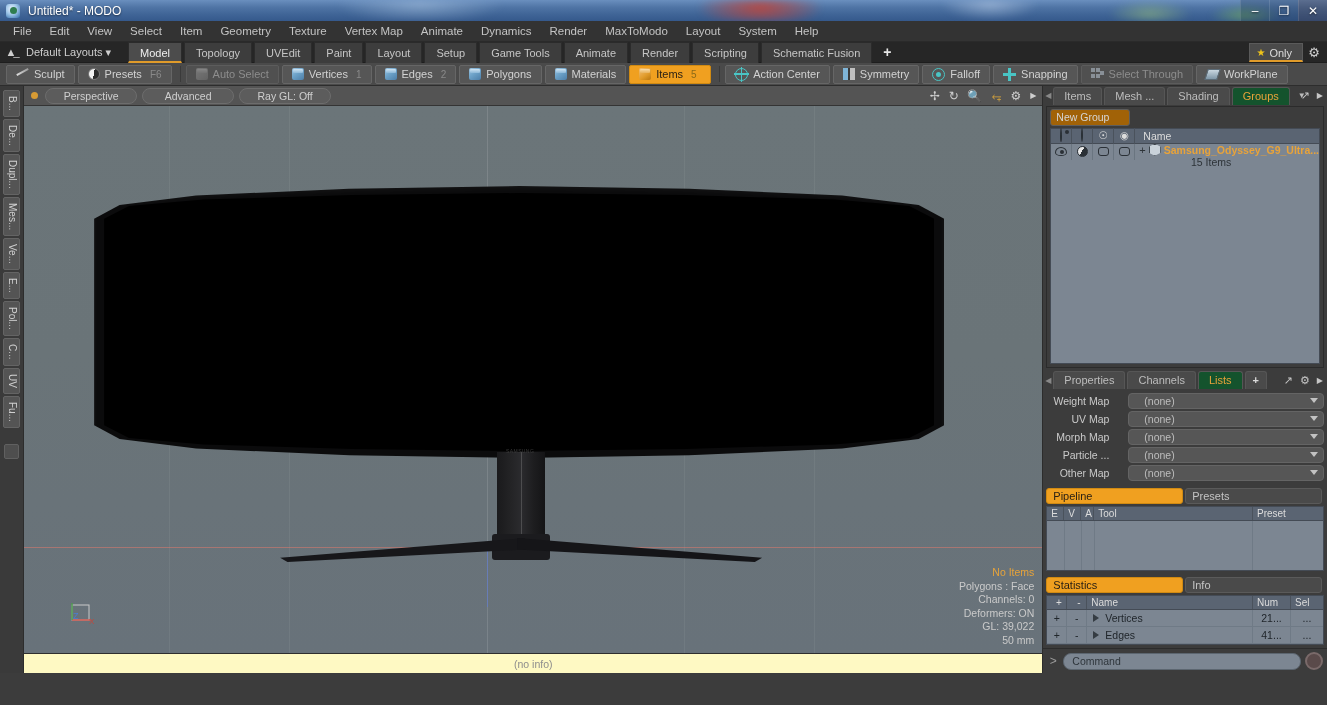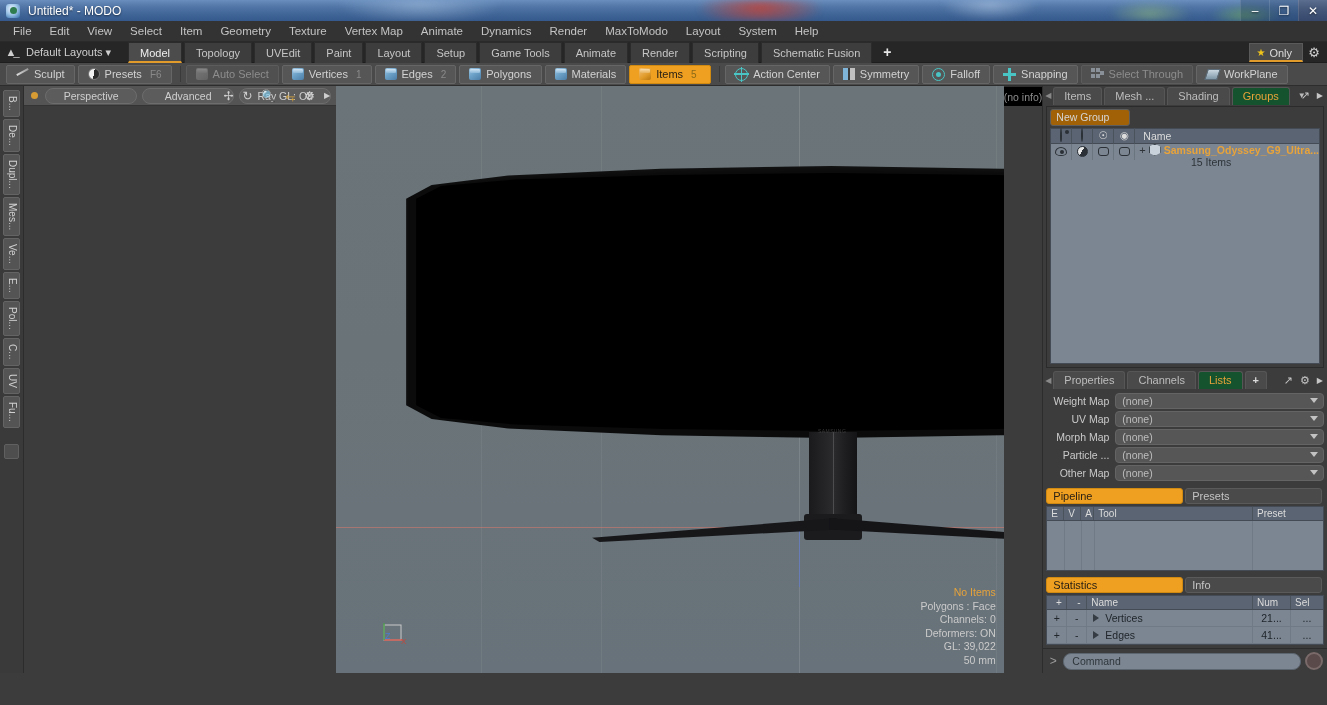--- a/index.html
+++ b/index.html
@@ -134,21 +134,21 @@
   }
   #lefttabs .vt {
     writing-mode: vertical-rl; text-orientation: mixed;
     background: #545454; border: 1px solid #646464; color: #d0d0d0;
     font-size: 10px; width: 17px; padding: 5px 1px; margin-bottom: 2px;
     overflow: hidden; white-space: nowrap; text-align: center; border-radius: 2px;
   }
   #lefttabs .vbox { width:15px;height:15px;background:#4e4e4e;border:1px solid #606060;margin-top:14px;border-radius:2px;}
 
   
-  #vpcol { width: 1144px; display: flex; flex-direction: row; background: #3c3c3c; justify-content: flex-end; }
+  #vpcol { width: 1144px; display: flex; flex-direction: column; background: #3c3c3c; justify-content: flex-end; }
   #vphead {
     height: 20px; background: #545454; display: flex; align-items: center;
     border-bottom: 1px solid #343434; position: relative;
   }
   #vphead .dot { width: 7px; height: 7px; border-radius: 50%; background: #d79b34; margin: 0 7px 0 7px; }
   #vphead .pill {
     background: #5c5c5c; border: 1px solid #6d6d6d; border-radius: 9px;
     color: #cfcfcf; font-size: 10.5px; padding: 1px 14px; margin-right: 5px; min-width: 92px; text-align: center;
   }
   #vphead .icons { position: absolute; right: 6px; display: flex; gap: 9px; align-items: center; color: #cfcfcf; font-size: 12px; }
@@ -183,21 +183,21 @@
   #base-r { position: absolute; left: 423px; top: 352px; width: 245px; height: 24px;
     background: #151518; clip-path: polygon(0% 0%, 100% 82%, 97% 100%, 0% 48%); }
   #base-c { position: absolute; left: 398px; top: 348px; width: 58px; height: 26px;
     background: #1b1b1e; border-radius: 3px; }
 
   #axis-gizmo { position: absolute; left: 40px; bottom: 18px; width: 36px; height: 36px; }
   #vpstats { position: absolute; right: 8px; bottom: 6px; text-align: right; font-size: 10.5px;
     line-height: 13.5px; color: #cacaca; }
   #vpstats .hl { color: #e6a33a; }
 
-  #statusbar { height: 20px; background: #000000; border-top: 1px solid #2e2e2e;
+  #statusbar { height: 20px; background: #fef9c3; border-top: 1px solid #2e2e2e;
     display: flex; align-items: center; justify-content: center; color: #8d8d8d; font-size: 10.5px; }
 
   
   #rightcol { width: 317px; background: #3c3c3c; display: flex; flex-direction: column;
     border-left: 1px solid #2c2c2c; }
   .ptabrow { height: 20px; background: #3c3c3c; display: flex; align-items: center; position: relative; }
   .ptabrow .lead { width: 10px; text-align: center; color: #888; font-size: 8px; }
   .ptab { padding: 1px 10px; font-size: 11px; color: #bdbdbd; background: #4a4a4a;
     border: 1px solid #565656; border-bottom: none; border-radius: 3px 3px 0 0; margin-right: 2px; height:18px; line-height:15px;}
   .ptab.active { background: #14532d; color: #e8a33a; }
@@ -225,24 +225,24 @@
   #grouprow .itemname { color: #e8a33a; font-size: 10.5px; font-weight: bold; }
   #grouprow .subcount { color: #2d3338; font-size: 10.5px; text-align: center; padding-right: 36px; }
   .eyeico { width:12px;height:9px;border-radius:50% 50% 50% 50%/60% 60% 40% 40%;border:1.2px solid #2a3036;position:relative;}
   .eyeico::after{content:"";position:absolute;left:3.6px;top:1.6px;width:4px;height:4px;border-radius:50%;background:#2a3036;}
   .ghostico{width:11px;height:11px;border-radius:50%;background:linear-gradient(120deg,#e8e8e8 0 45%, #2a3036 45% 100%);border:1px solid #2a3036;}
   .roundbox{width:11px;height:9px;border:1.2px solid #2a3036;border-radius:3px;}
   .hexico{width:12px;height:12px;background:#c9d2da;border:1px solid #3a4249;
     clip-path:polygon(50% 0,100% 25%,100% 75%,50% 100%,0 75%,0 25%);}
 
   
-  .listrow { display: flex; align-items: center; height: 17px; margin-bottom: 1px; }
+  .listrow { display: flex; align-items: center; height: 17px; margin-bottom: 1px; gap: 13px; }
   .listrow .lbl { width: 72px; text-align: right; padding-right: 6px; font-size: 10.5px; color: #cacaca; }
   .listrow .fld { flex: 1; height: 16px; background: #565656; border: 1px solid #646464; border-radius: 4px;
-    position: relative; color: #bdbdbd; font-size: 10.5px; padding-left: 6px; line-height: 14px; margin-right: 3px;}
+    position: relative; color: #bdbdbd; font-size: 10.5px; padding-left: 15px; line-height: 14px; margin-right: 3px;}
   .listrow .fld .car { position: absolute; right: 5px; top: 4px; width: 0; height: 0;
     border-left: 4px solid transparent; border-right: 4px solid transparent; border-top: 5px solid #c2c2c2; }
 
   
   .tabhdr { display: flex; height: 16px; margin: 3px 3px 2px 3px; }
   .tabhdr .t { flex: 1; font-size: 11px; line-height: 15px; padding-left: 6px;
     background: #4a4a4a; border: 1px solid #5a5a5a; color: #c4c4c4; border-radius: 3px; margin-right:2px;}
   .tabhdr .t.on { background: #f0a020; color: #2a2115; border-color: #d08a12; }
   .gridhdr { height: 15px; background: #5a6472; border: 1px solid #444b55; display: flex;
     color: #dcdcdc; font-size: 10px; margin: 0 3px; }

